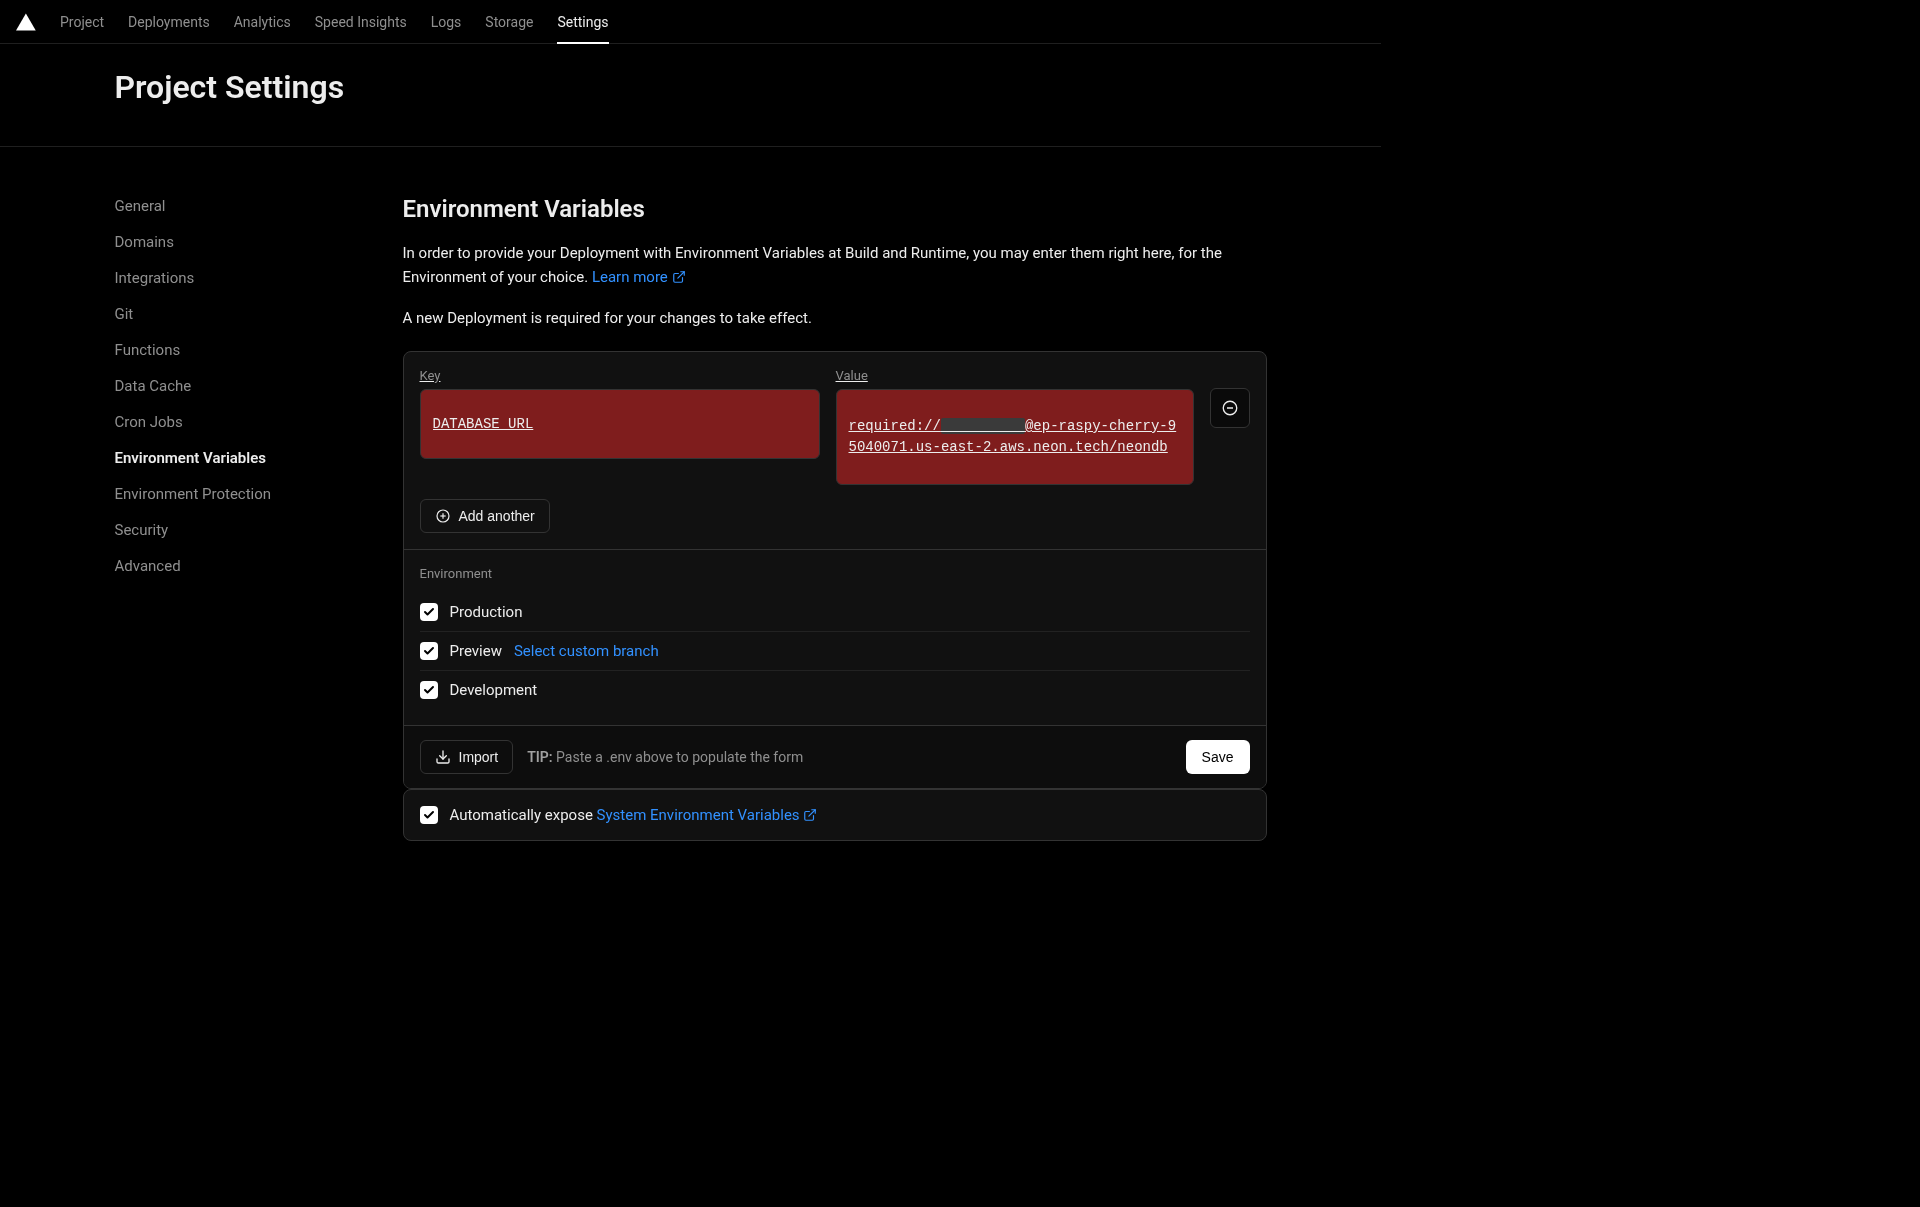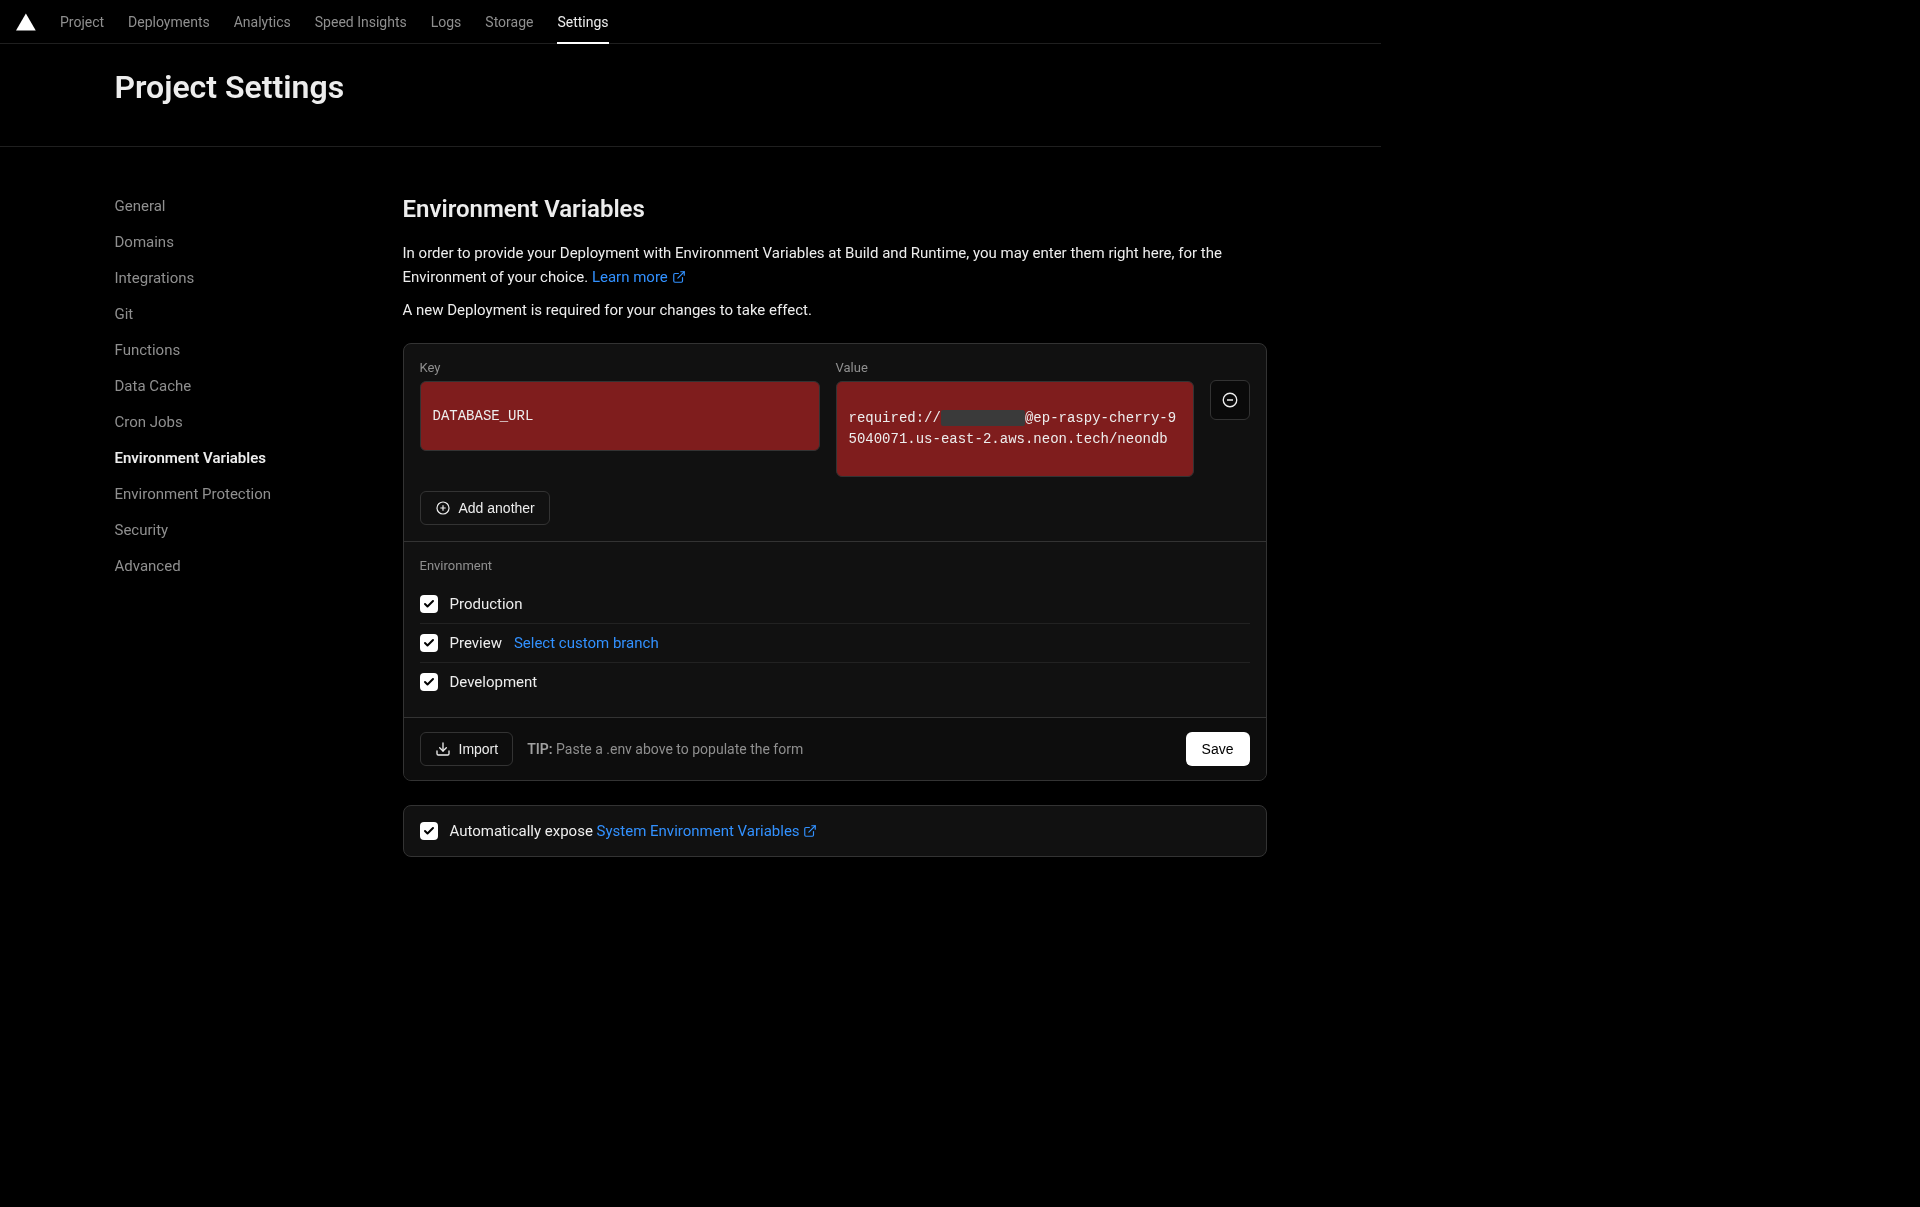--- a/index.html
+++ b/index.html
@@ -105,21 +105,21 @@
     line-height: 1.6;
     margin-bottom: 6px;
   }
   .link-blue {
     color: #3291ff;
     cursor: pointer;
   }
   .section-note {
     font-size: 15px;
     color: #ededed;
-    margin-top: 12px;
+    margin-top: 20px;
     margin-bottom: 24px;
   }
 
   
   .card {
     background: #111;
     border: 1px solid #333;
     border-radius: 8px;
     overflow: hidden;
   }
@@ -127,20 +127,21 @@
     padding: 16px;
   }
   .card-divider {
     border-top: 1px solid #333;
   }
 
   .kv-row {
     display: flex;
     gap: 16px;
     align-items: flex-start;
+    text-decoration: underline;
   }
   .kv-col {
     flex: 1;
     display: flex;
     flex-direction: column;
     gap: 6px;
     min-width: 0;
   }
   .kv-col.key { flex-basis: 400px; flex-grow: 0; }
   .kv-label {
@@ -239,21 +240,21 @@
     background: #fff;
     color: #000;
     border: none;
     border-radius: 6px;
     padding: 9px 16px;
     font-size: 14px;
     font-weight: 500;
     cursor: pointer;
   }
 
-  .card + .card { margin-top: 24px; }
+  .card + .card { }
 
   .icon-svg { display: block; }
 
   .redacted {
     background: #3a3a3a;
     color: transparent;
     border-radius: 2px;
     user-select: none;
   }
 </style>

